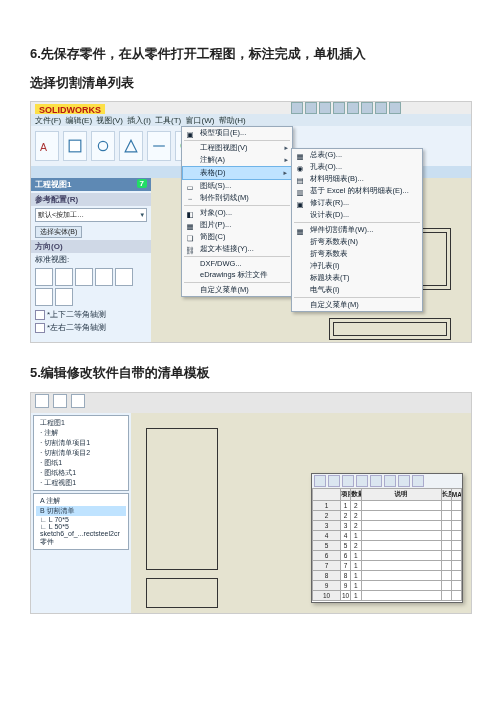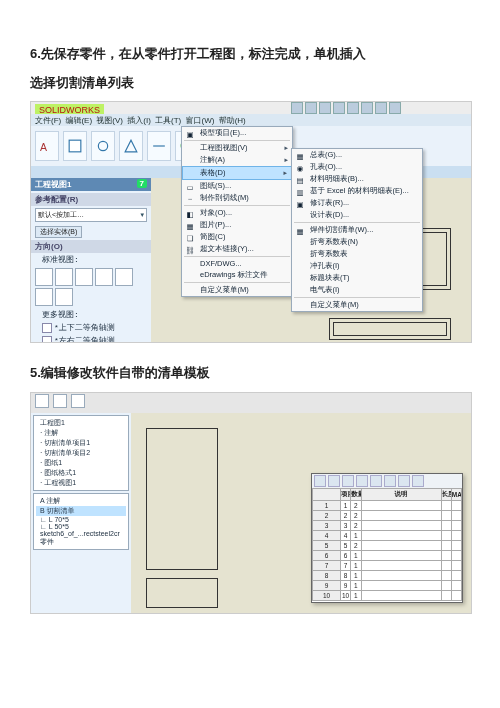--- a/index.html
+++ b/index.html
@@ -41,24 +41,24 @@
     background: #ededed;
     border: 1px solid #ccc;
     overflow: hidden;
     font-size: 8px;
   }
   
   .logo {
     position: absolute;
     top: 2px;
     left: 4px;
-    font-weight: normal;
+    font-weight: bold;
     color: #b71610;
     font-size: 9px;
-    background: #bef264;
+    background: #fde047;
     padding: 1px 4px;
   }
   .menubar {
     position: absolute;
     top: 12px;
     left: 0;
     right: 0;
     background: #dbe8f3;
     padding: 1px 4px;
     white-space: nowrap;
@@ -132,23 +132,22 @@
   .pane-title {
     background: #cfd8e6;
     padding: 1px 4px;
     font-weight: bold;
     color: #446;
   }
   .pane-row {
     display: flex;
     align-items: center;
     gap: 2px;
-    padding: 1px 11px;
+    padding: 1px 4px;
     color: #234;
-    font-family: Liberation Mono, monospace;
   }
   .chk { width: 8px; height: 8px; border: 1px solid #88a; background:#fff; }
   .dropfield {
     margin: 2px 4px;
     height: 12px;
     background: #fff;
     border: 1px solid #9ab;
     font-size: 7px;
     padding: 0 2px;
     display:flex; align-items:center; justify-content:space-between;
@@ -335,21 +334,20 @@
       <div class="pane-row">标准视图:</div>
       <div style="display:flex;flex-wrap:wrap;gap:2px;padding:2px 4px;">
         <div style="width:16px;height:16px;border:1px solid #9ab;background:#fff;"></div>
         <div style="width:16px;height:16px;border:1px solid #9ab;background:#fff;"></div>
         <div style="width:16px;height:16px;border:1px solid #9ab;background:#fff;"></div>
         <div style="width:16px;height:16px;border:1px solid #9ab;background:#fff;"></div>
         <div style="width:16px;height:16px;border:1px solid #9ab;background:#fff;"></div>
         <div style="width:16px;height:16px;border:1px solid #9ab;background:#fff;"></div>
         <div style="width:16px;height:16px;border:1px solid #9ab;background:#fff;"></div>
       </div>
-      <div class="pane-row">更多视图:</div>
       <div class="pane-row">
         <div class="chk"></div>
         <span>*上下二等角轴测</span>
       </div>
       <div class="pane-row">
         <div class="chk"></div>
         <span>*左右二等角轴测</span>
       </div>
     </div>
 

